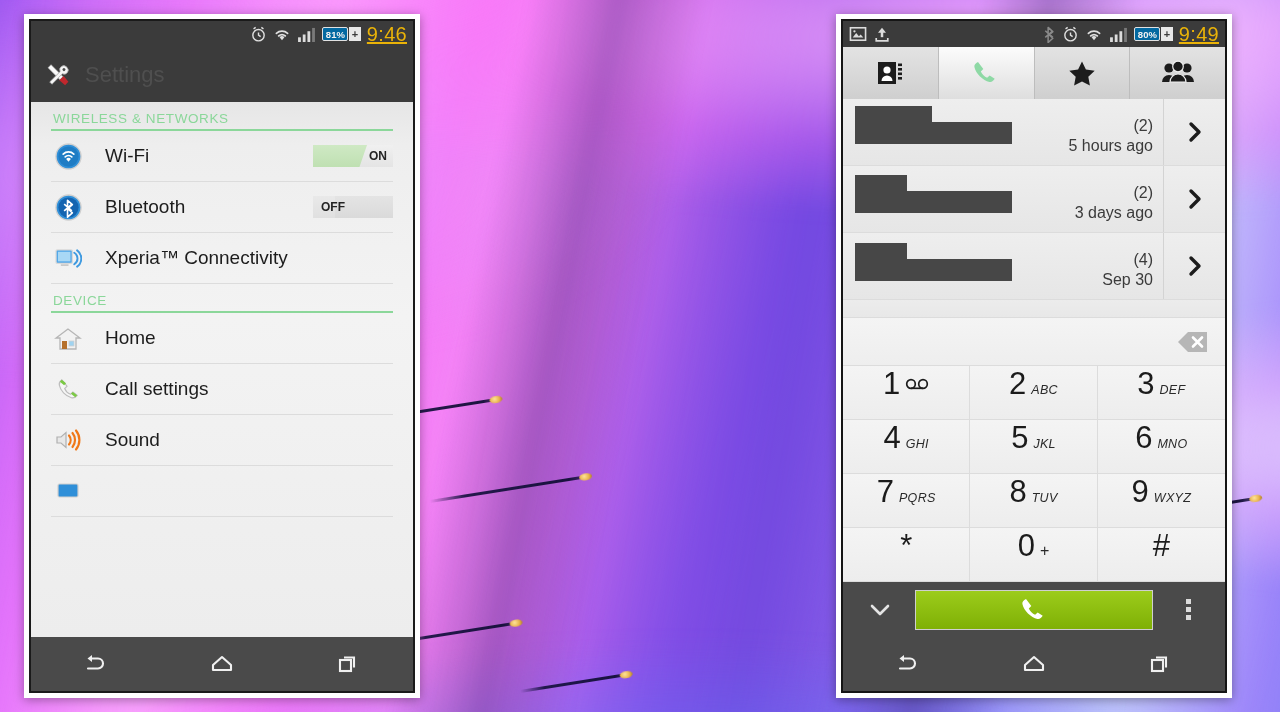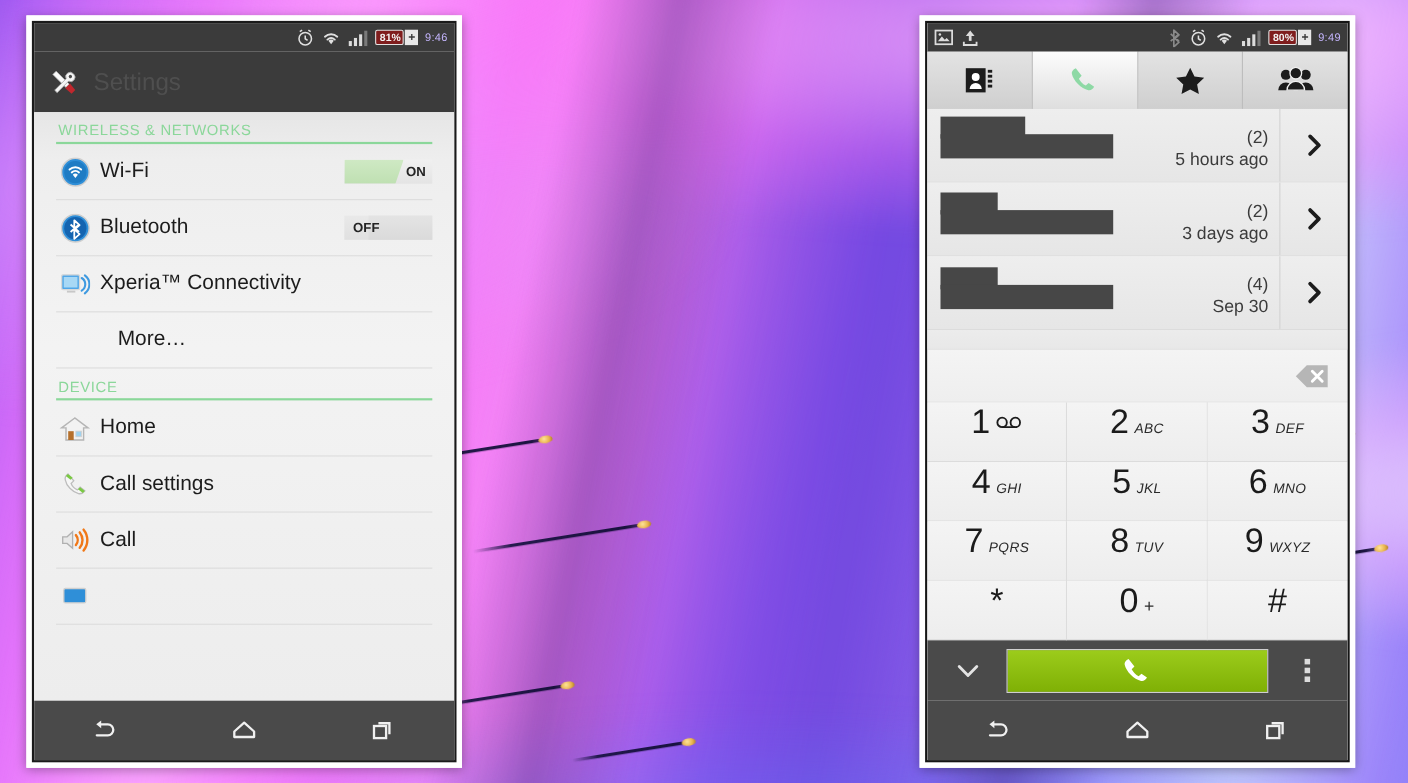--- a/index.html
+++ b/index.html
@@ -112,29 +112,29 @@
   #phone-right .screen { border-color:#151515; }
 
   
   .statusbar{
     height:26px; background:#3b3b3b;
     display:flex; align-items:center; padding:0 6px;
     color:#e8e8e8; font-size:14px; position:relative;
   }
   .sb-left{ display:flex; align-items:center; gap:7px; }
   .sb-right{ margin-left:auto; display:flex; align-items:center; gap:6px; }
-  .sb-clock{ font-size:10px; color:#c4b5fd; letter-spacing:0.3px; }
+  .sb-clock{ font-size:20px; color:#eab308; letter-spacing:0.3px;text-decoration:underline; }
   .ico{ display:inline-block; line-height:0; }
 
   .batt{ display:flex; align-items:center; }
   .batt-body{
     border:1.5px solid #e2e2e2; border-radius:2px;
     font-size:9.5px; font-weight:bold; color:#f2f2f2;
     padding:0 2px 0 3px; height:14px; display:flex; align-items:center;
-    background:#7f1d1d;
+    background:#0369a1;
   }
   .batt-plug{
     width:12px; height:14px; margin-left:1px; background:#e8e8e8;
     color:#3b3b3b; font-size:11px; font-weight:bold;
     display:flex; align-items:center; justify-content:center; line-height:1;
   }
 
   
   .actionbar{
     height:55px; background:#3b3b3b; display:flex; align-items:center;
@@ -151,21 +151,21 @@
     padding:9px 0 3px 22px; color:#8bd79a; font-size:13.5px;
     letter-spacing:0.6px;
   }
   .sec-rule{ height:2px; background:#8bd79a; margin:0 20px 0 20px; }
   .row{
     display:flex; align-items:center; height:51px;
     margin:0 20px; border-bottom:1px solid #dcdcdc; position:relative;
   }
   .row:last-child{ border-bottom:1px solid #dcdcdc; }
   .row .ricon{ width:34px; display:flex; justify-content:center; align-items:center; }
-  .row .rlabel{ margin-left:6px; font-size:19px; color:#1c1c1c; }
+  .row .rlabel{ margin-left:20px; font-size:19px; color:#1c1c1c; }
   .row.noicon .rlabel{ margin-left:56px; }
   .toggle{
     position:absolute; right:0; top:50%; transform:translateY(-50%);
     height:22px; width:80px; display:flex; align-items:center;
     font-size:12px; font-weight:bold; color:#242424;
   }
   .tg-on{
     background:linear-gradient(180deg,#f0f0f0,#e4e4e4);
     text-decoration:underline;
   }
@@ -363,23 +363,20 @@
         <svg width="27" height="23" viewBox="0 0 28 24">
               <rect x="1" y="3" width="17" height="14" rx="1.3" fill="#4fa6e8" stroke="#d8d8d8" stroke-width="1.3"></rect>
               <rect x="3" y="5" width="13" height="10" fill="#a8d8f5"></rect>
               <rect x="6" y="18" width="8" height="1.8" fill="#c8c8c8"></rect>
               <path d="M20 6a7 7 0 010 12M23 3.5a10.5 10.5 0 010 17" stroke="#3f9ae0" stroke-width="2" fill="none" stroke-linecap="round"></path>
             </svg>
       </span>
       <span class="rlabel">Xperia™ Connectivity</span>
     </div>
 
-    <div class="row noicon">
-      <span class="rlabel">More…</span>
-    </div>
 
     <div class="sec-head">DEVICE</div>
     <div class="sec-rule"></div>
 
 
     <div class="row">
       <span class="ricon">
         <svg width="28" height="25" viewBox="0 0 28 25">
               <path d="M14 3L2 12h4v11h16V12h4z" fill="#f2f2f2" stroke="#b5b5b5" stroke-width="1.3"></path>
               <rect x="8" y="15" width="5" height="8" fill="#b5702c"></rect>
@@ -400,21 +397,21 @@
       <span class="rlabel">Call settings</span>
     </div>
 
     <div class="row">
       <span class="ricon">
         <svg width="28" height="24" viewBox="0 0 28 24">
               <path d="M3 9h4l5-4.5v15L7 15H3z" fill="#e8e8e8" stroke="#b0b0b0" stroke-width="1.2"></path>
               <path d="M15 7.5a7 7 0 010 9M18.5 5a11 11 0 010 14M22 2.5a15 15 0 010 19" stroke="#f07818" stroke-width="2.2" fill="none" stroke-linecap="round"></path>
             </svg>
       </span>
-      <span class="rlabel">Call</span>
+      <span class="rlabel">Sound</span>
     </div>
 
     <div class="row">
       <span class="ricon">
         <svg width="26" height="22" viewBox="0 0 26 22">
               <rect x="3" y="4" width="20" height="13" rx="1.5" fill="#2f8fd8" stroke="#cfcfcf" stroke-width="1.2"></rect>
             </svg>
       </span>
     </div>
 

